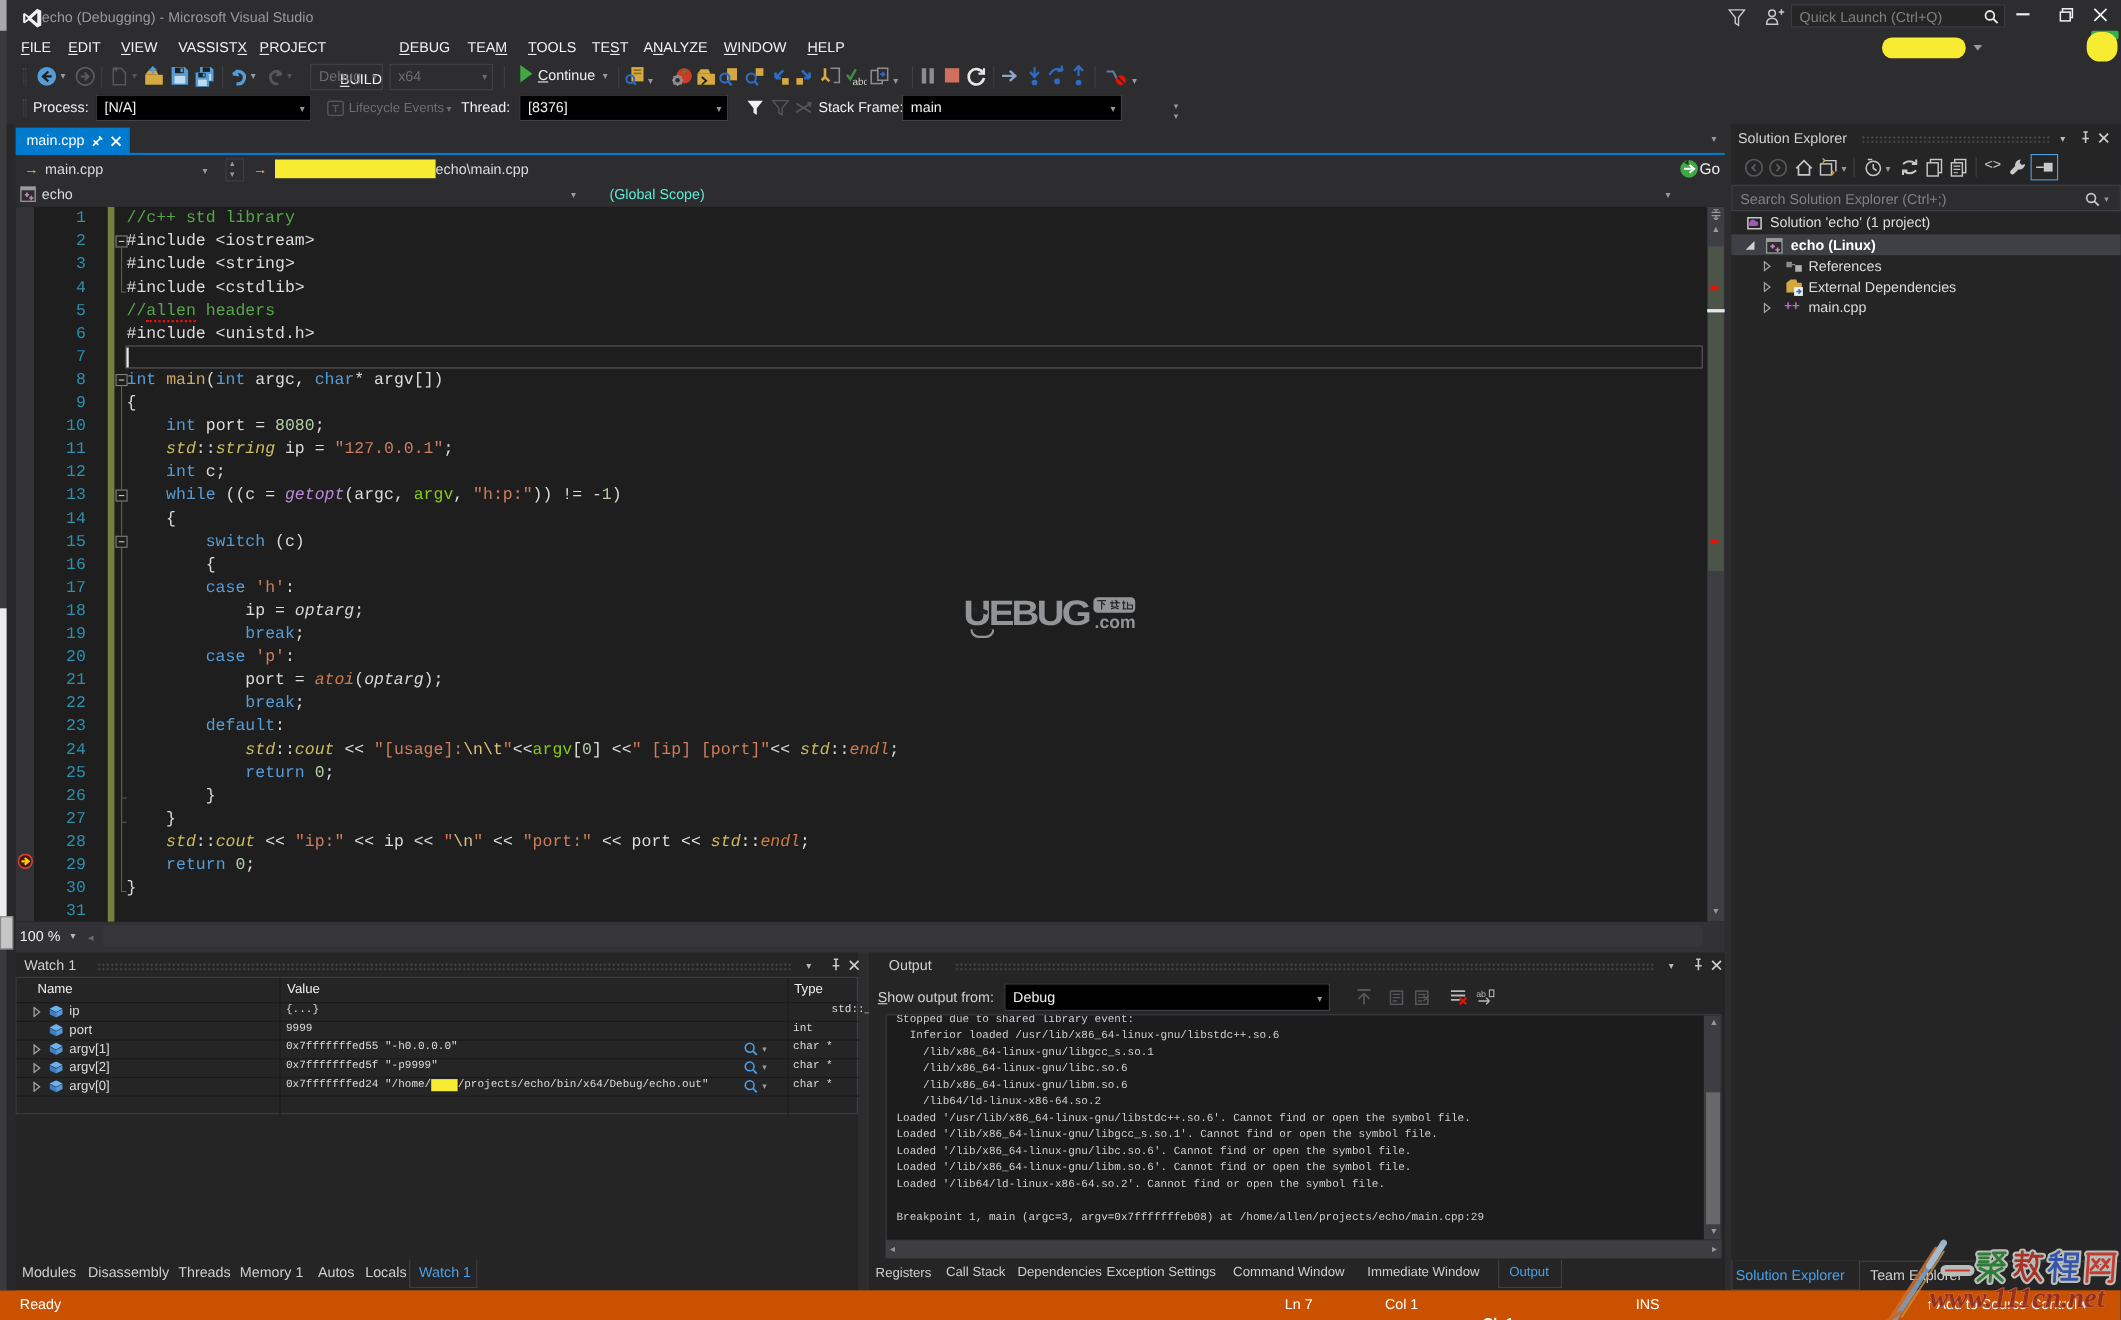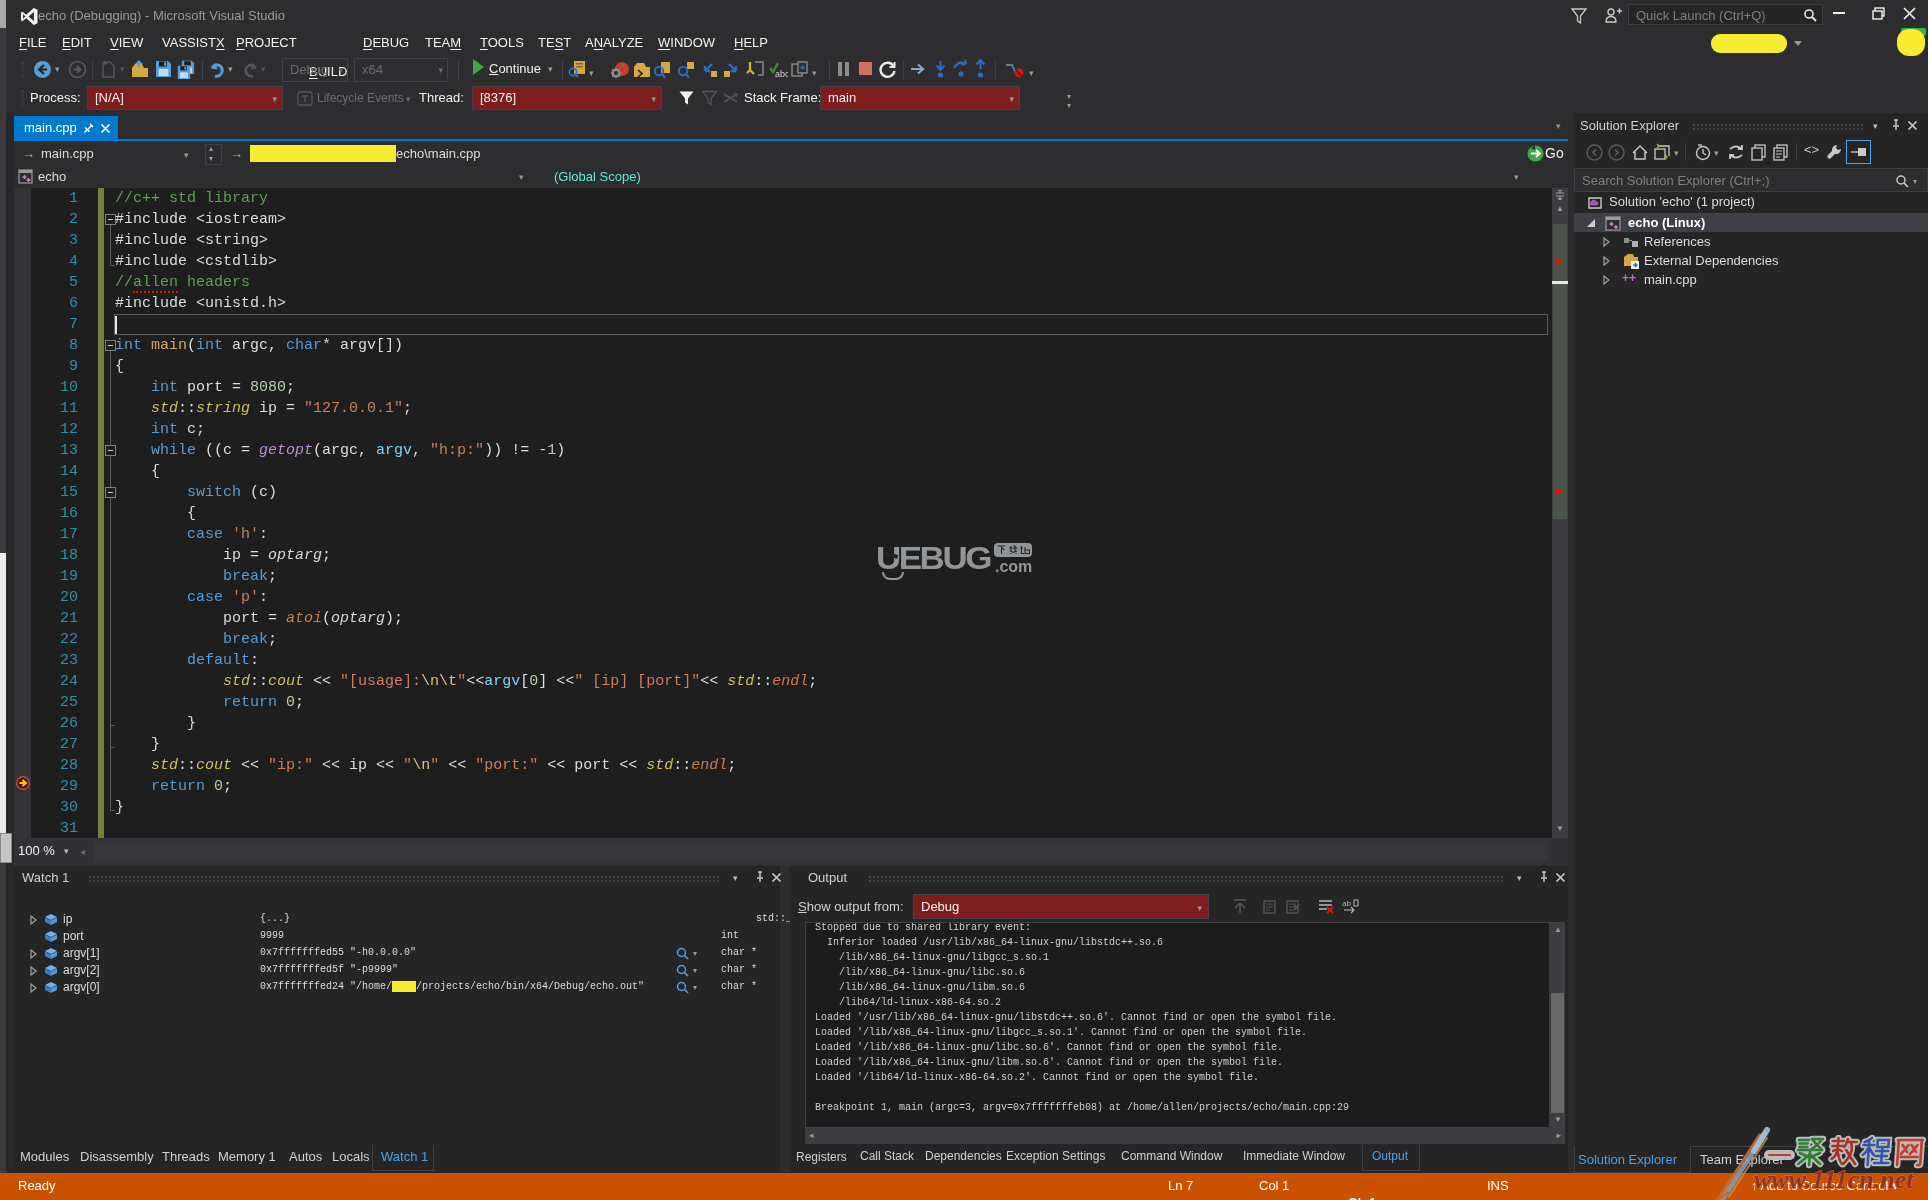--- a/index.html
+++ b/index.html
@@ -1,26 +1,26 @@
 <!DOCTYPE html>
 <html><head>
 <meta charset="utf-8">
 <style>
 * { margin:0; padding:0; box-sizing:border-box; }
 html,body { width:1928px; height:1200px; overflow:hidden; }
 body { background:#2d2d30; font-family:"Liberation Sans", sans-serif; position:relative; }
 .abs { position:absolute; }
 
 .bd { border:1px solid #434346; }
-.combo { background:#7f1d1d; border:1px solid #434346; color:#f1f1f1; font-size:13px; }
+.combo { background:#000000; border:1px solid #434346; color:#f1f1f1; font-size:13px; }
 .carets { color:#999; }
 
 .k{color:#569cd6}.s{color:#cd7f5d}.e{color:#dcc07d}.n{color:#b5cea8}.c{color:#57a64a}
 .t{color:#cebe5e;font-style:italic}.f{color:#cda869}.vf{color:#be8bd9;font-style:italic}
-.of{color:#ce7b47;font-style:italic}.oi{color:#d8d8d8;font-style:italic}.av{color:#7dd3fc}
+.of{color:#ce7b47;font-style:italic}.oi{color:#d8d8d8;font-style:italic}.av{color:#84cc16}
 .sq{border-bottom:2px dotted #e51400;}
 pre { font-family:"Liberation Mono", monospace; }
 .menu-item u { text-decoration:underline; text-underline-offset:2px; }
 </style>
 </head>
 <body>
 
 <div class="abs" style="left:0;top:0;width:1928px;height:28px;background:#2d2d30;"></div>
 <div class="abs" id="vslogo" style="left:20px;top:7px;width:19px;height:19px;">
 <svg width="19" height="19" viewBox="0 0 19 19">
@@ -447,20 +447,33 @@
   <div class="abs" style="left:8px;top:4px;font-size:13px;color:#d0d0d0;">Watch 1</div>
   <div class="abs" style="left:74px;top:9px;width:632px;height:8px;background-image:radial-gradient(circle, #47474b 0.8px, transparent 0.9px);background-size:4px 4px;"></div>
   <div class="abs" style="left:719px;top:7px;font-size:9px;color:#bbb;">▾</div>
   <svg class="abs" style="left:740px;top:5px;" width="12" height="12">
       <path d="M4 1 h4 M6 1 v6 M3 7 h6 M6 7 v4" stroke="#cccccc" stroke-width="1.4"></path>
     </svg>
   <svg class="abs" style="left:757px;top:6px;" width="11" height="11">
       <path d="M1.5 1.5 L9.5 9.5 M9.5 1.5 L1.5 9.5" stroke="#cccccc" stroke-width="1.6"></path>
     </svg>
 
+  <div class="abs" style="left:0;top:22px;width:766px;height:125px;border:1px solid #3f3f46;background:#252526;">
+    <div class="abs" style="left:239px;top:0;width:1px;height:125px;background:#1b1b1d;"></div>
+    <div class="abs" style="left:701px;top:0;width:1px;height:125px;background:#1b1b1d;"></div>
+    <div class="abs" style="left:0;top:22px;width:766px;height:1px;background:#1b1b1d;"></div>
+    <div class="abs" style="left:0;top:39px;width:766px;height:1px;background:#1b1b1d;"></div>
+    <div class="abs" style="left:0;top:56px;width:766px;height:1px;background:#1b1b1d;"></div>
+    <div class="abs" style="left:0;top:73px;width:766px;height:1px;background:#1b1b1d;"></div>
+    <div class="abs" style="left:0;top:90px;width:766px;height:1px;background:#1b1b1d;"></div>
+    <div class="abs" style="left:0;top:107px;width:766px;height:1px;background:#1b1b1d;"></div>
+    <div class="abs" style="left:19px;top:3px;color:#f1f1f1;">Name</div>
+    <div class="abs" style="left:246px;top:3px;color:#f1f1f1;">Value</div>
+    <div class="abs" style="left:707px;top:3px;color:#f1f1f1;">Type</div>
+  </div>
   <div id="watchrows" class="abs" style="left:0;top:45px;width:766px;">
 
     <div class="abs" style="left:16px;top:3px;width:8px;height:10px;"><svg width="8" height="10">
           <path d="M1 1 L6 5 L1 9 Z" fill="none" stroke="#a0a0a0" stroke-width="1.2"></path>
         </svg></div>
     <svg class="abs" style="left:31px;top:3px;" width="12" height="11">
         <path d="M6 0 L12 3 L6 6 L0 3 Z" fill="#6cb2f0"></path>
         <path d="M0 3.5 L6 6.5 V11 L0 8 Z" fill="#3d7ec2"></path>
         <path d="M12 3.5 L6 6.5 V11 L12 8 Z" fill="#5598d8"></path>
       </svg>

